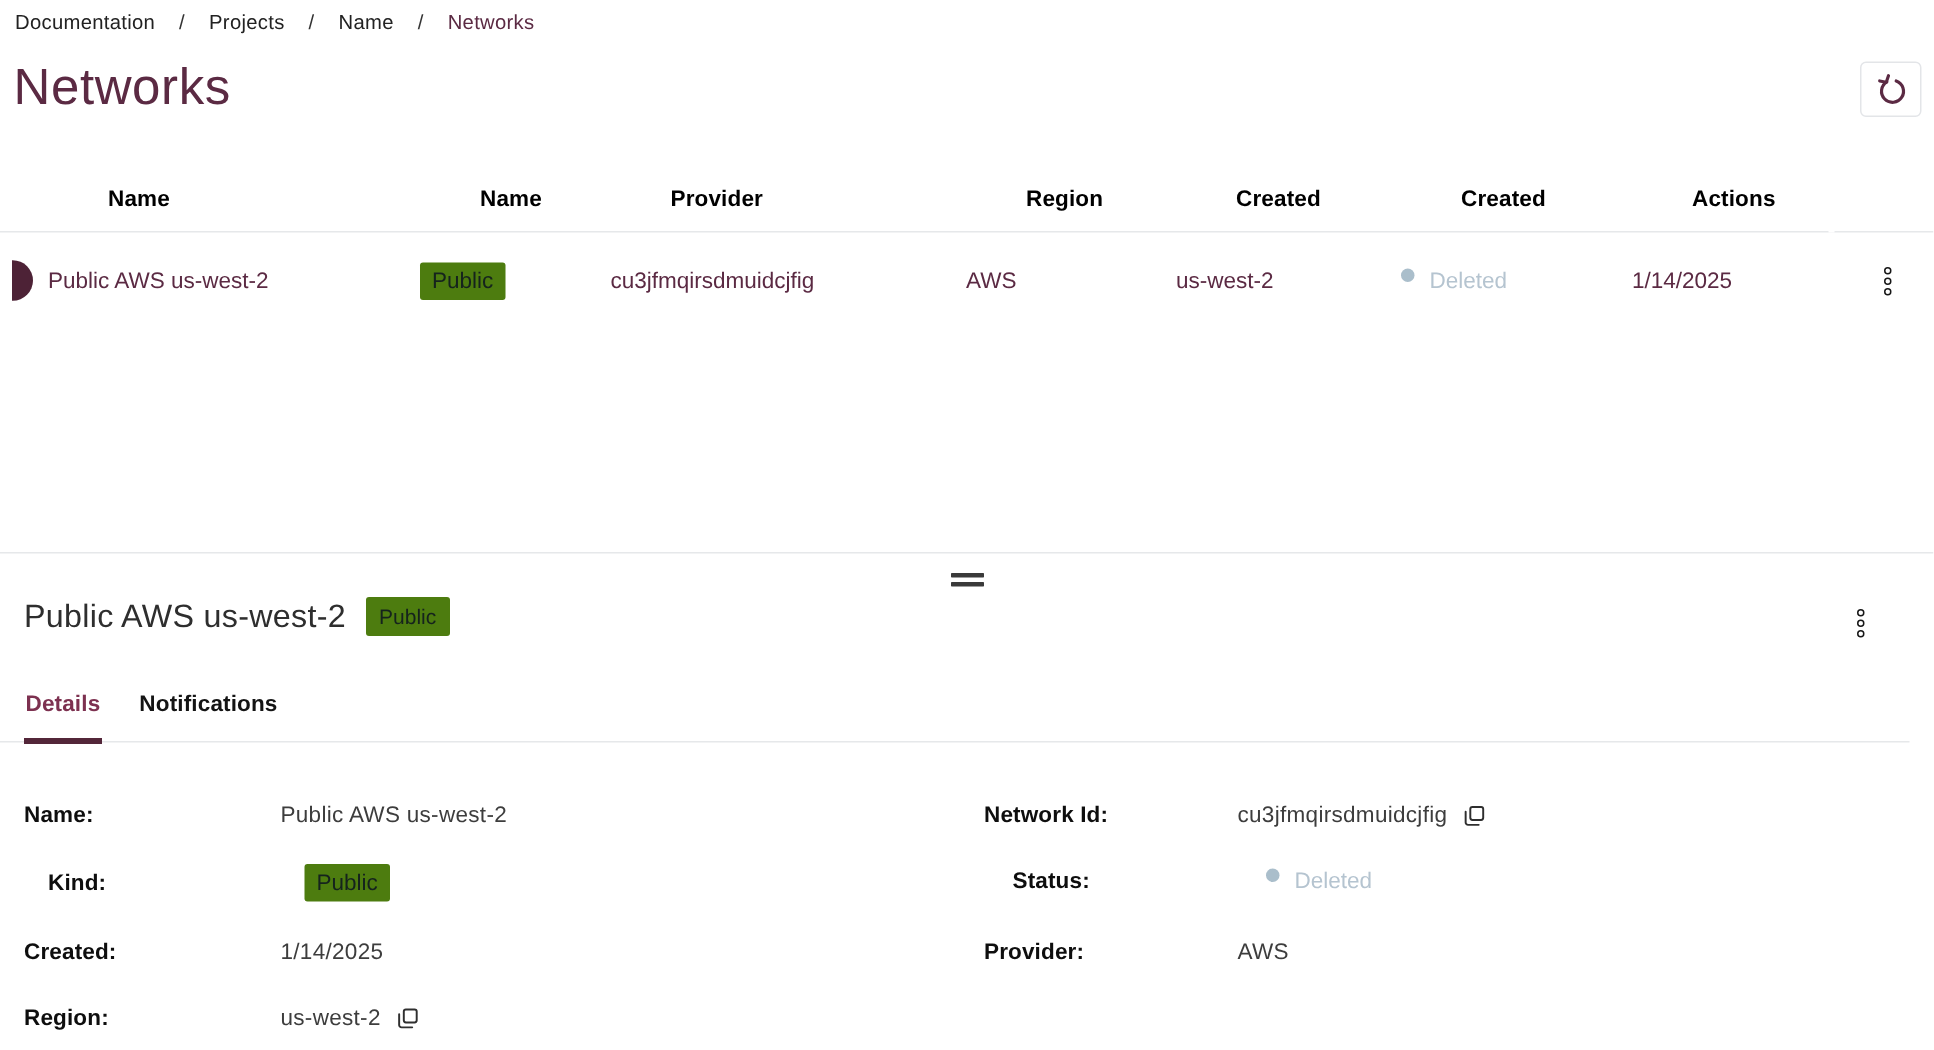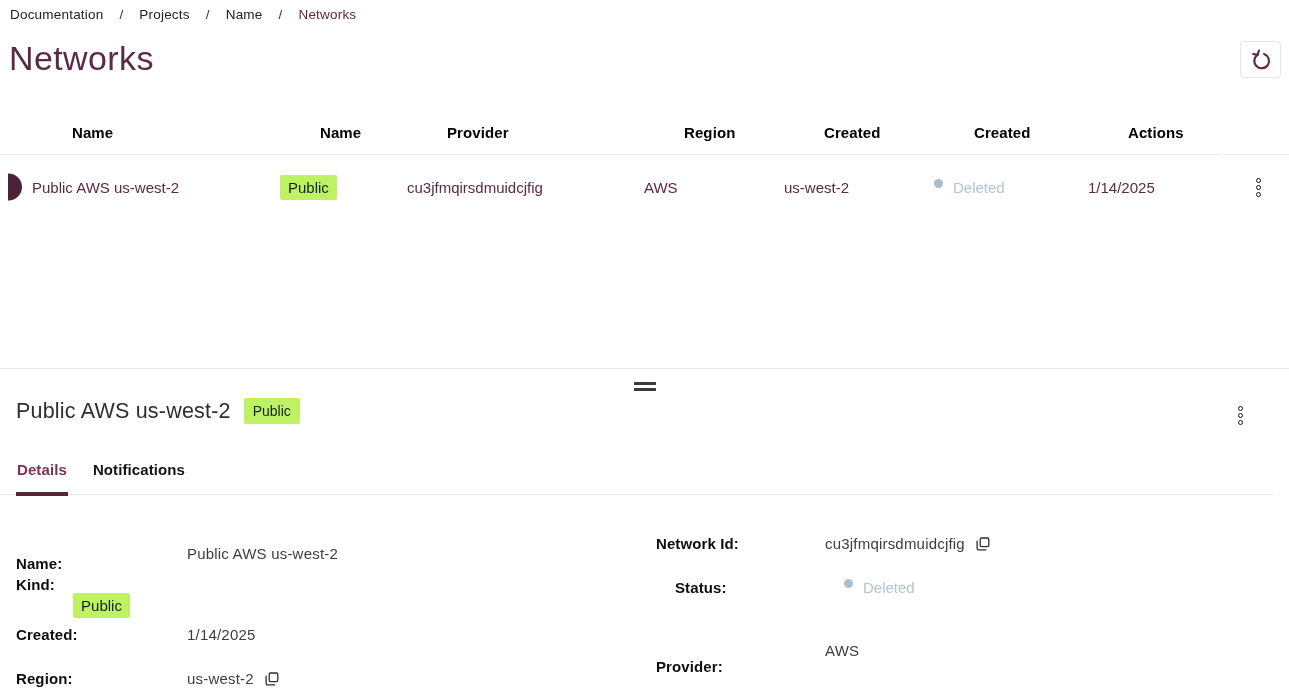--- a/index.html
+++ b/index.html
@@ -22,21 +22,21 @@
 
   
   .table { position: absolute; top: 110px; left: 0; right: 0; }
   .tgrid { display: grid; grid-template-columns: 248px 127px 237px 140px 150px 154px 134px 1fr; padding-left: 32px; }
   .thead { height: 45px; align-items: center; border-bottom: 1px solid #e6e8ea; position: relative; }
   .thead .th { font-size: 15px; font-weight: bold; color: #000000; letter-spacing: .1px; margin-left: 40px; }
   .thead-gap { position: absolute; bottom: -1px; left: 1219px; width: 4px; height: 1px; background: #ffffff; }
   .trow { height: 64px; align-items: center; position: relative; color: #5b2a43; font-size: 15px; cursor: pointer; }
   .row-indicator { position: absolute; left: 8px; top: 50%; transform: translateY(-50%); width: 14px; height: 27px; background: #4d2236; border-radius: 0 14px 14px 0; }
 
-  .badge { display: inline-block; background: #bef264; color: #15231d; font-size: 15px; padding: 4px 8px; border-radius: 2px; }
+  .badge { display: inline-block; background: #4d7c0f; color: #15231d; font-size: 15px; padding: 4px 8px; border-radius: 2px; }
   .status { display: flex; gap: 10px; color: #b5c4d0; font-size: 15px; }
   .status-dot { width: 9px; height: 9px; border-radius: 50%; background: #aabecb; }
 
   .kebab { display: inline-flex; flex-direction: column; gap: 2px; align-items: center; padding: 4px; cursor: pointer; }
   .kebab i { width: 5px; height: 5px; border: 1.6px solid #161616; border-radius: 50%; }
   .cell-actions { display: flex; justify-content: flex-start; padding-left: 30px; }
 
   
   .drawer { position: absolute; left: 0; right: 0; top: 368px; bottom: 0; border-top: 1px solid #e6e8ea; background: #fff; }
   .drag-handle { position: absolute; top: 10px; left: 50%; transform: translateX(-50%); display: flex; flex-direction: column; gap: 3px; cursor: grab; padding: 3px; }
@@ -139,24 +139,24 @@
   </div>
 
   <div class="tabs">
     <div class="tab active">Details</div>
     <div class="tab">Notifications</div>
   </div>
 
   <div class="details">
 
     <div class="field" style="left:16px; top:44px;">
-      <span class="label" style="width:171px;margin-top:20px;">Name:</span>
+      <span class="label" style="width:171px;">Name:</span>
       <span class="value">Public AWS us-west-2</span>
     </div>
-    <div class="field" style="left:16px; top:85px;flex-direction:column;">
+    <div class="field" style="left:32px; top:85px;">
       <span class="label" style="width:171px;">Kind:</span>
       <span class="badge">Public</span>
     </div>
     <div class="field" style="left:16px; top:135px;">
       <span class="label" style="width:171px;">Created:</span>
       <span class="value">1/14/2025</span>
     </div>
     <div class="field" style="left:16px; top:179px;">
       <span class="label" style="width:171px;">Region:</span>
       <span class="value">us-west-2</span>
@@ -179,17 +179,17 @@
       </span>
     </div>
     <div class="field" style="left:656px; top:88px;">
       <span class="label" style="width:169px;margin-left:19px;">Status:</span>
       <span class="status">
         <span class="status-dot"></span>
         <span>Deleted</span>
       </span>
     </div>
     <div class="field" style="left:656px; top:135px;">
-      <span class="label" style="width:169px;margin-top:32px;">Provider:</span>
+      <span class="label" style="width:169px;">Provider:</span>
       <span class="value">AWS</span>
     </div>
   </div>
 </section>
 
 </body></html>

